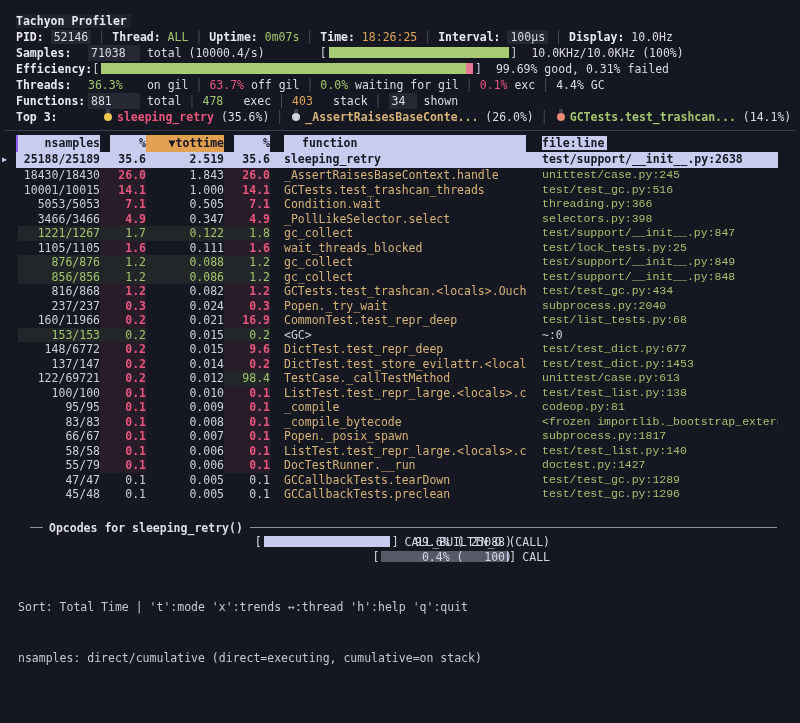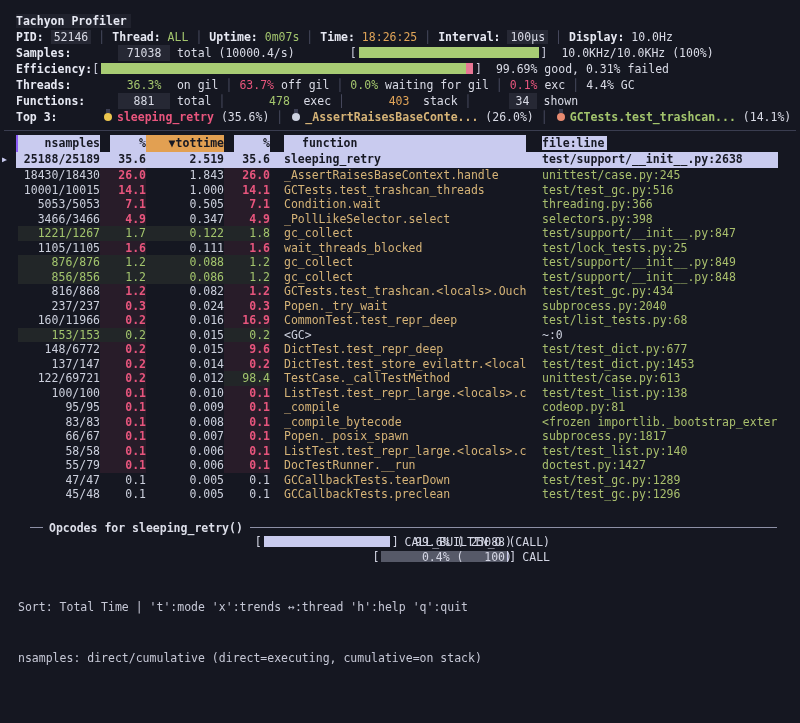--- a/index.html
+++ b/index.html
@@ -18,21 +18,21 @@
   .b { font-weight:bold; color:#e6e8f2; }
   .boxed { background:#262834; padding:0 3px; }
   .sep { color:#4b4e63; margin:0 7px; }
   .green { color:#a3c56d;text-align:center; }
   .red { color:#e8557d; }
   .orange { color:#e0a458; }
   .tan { color:#d5b377; }
   .title-chip { background:#20222d; padding:0 4px 0 0; font-weight:bold; color:#e6e8f2; }
 
   .lab { display:inline-block; width:72px; font-weight:bold; color:#e6e8f2; }
-  .val-r { display:inline-block; width:52px; text-align:center;margin-left:30px; }
+  .val-r { display:inline-block; width:52px; text-align:left; }
 
   .bar { display:inline-block; height:11px; vertical-align:-1px; background:#565968; overflow:hidden; white-space:nowrap; font-size:0; }
   .bar-samples { width:180px; margin:0 2px; }
   .bar-eff { width:372px; margin:0 2px; }
   .fill-green { display:inline-block; height:100%; background:#a8cc74; }
   .fill-pink  { display:inline-block; height:100%; background:#e87795; }
   .bracket { color:#caccdb; }
 
   .medal { display:inline-block; width:8px; height:8px; border-radius:50%; margin:0 5px 0 2px; position:relative; }
   .medal::before { content:""; position:absolute; left:2px; top:-4px; width:4px; height:4px; background:#3a3d50; }
@@ -56,21 +56,21 @@
   .c-p1  { width:46px;  text-align:right; }
   .c-tt  { width:78px;  text-align:right; }
   .c-p2  { width:46px;  text-align:right; }
   .c-fn  { width:256px; padding-left:14px; }
   .c-file{ flex:1; padding-left:16px; }
 
   .col-w { color:#ccd0dd; }
   .col-g { color:#a3c56d; background:rgba(163,197,109,0.09); }
   .col-r { color:#e8557d; background:rgba(232,85,125,0.09); font-weight:bold; }
   .col-t { color:#d5b377; }
-  .col-o { color:#a9bf6d; }
+  .col-o { color:#a9bf6d;font-family:Liberation Mono, monospace; }
 
   .h-ns   { background:#c9cbef; }
   .h-p1   { background:linear-gradient(to right,#151721 10px,#c9cbef 10px); }
   .h-tt   { background:#e2a052; }
   .h-p2   { background:linear-gradient(to right,#151721 10px,#c9cbef 10px); }
   .h-fn   { background:linear-gradient(to right,#151721 14px,#c9cbef 14px);padding-left:32px; }
   .h-file { background:none; }
   .h-file .chip { background:#c9cbef; padding:0 3px 0 0; }
 
   
@@ -204,21 +204,21 @@
           <span class="cell c-ns col-w">237/237</span>
           <span class="cell c-p1 col-r">0.3</span>
           <span class="cell c-tt col-w">0.024</span>
           <span class="cell c-p2 col-r">0.3</span>
           <span class="cell c-fn col-t">Popen._try_wait</span>
           <span class="cell c-file col-o">subprocess.py:2040</span>
         </div>
         <div class="trow">
           <span class="cell c-ns col-w">160/11966</span>
           <span class="cell c-p1 col-r">0.2</span>
-          <span class="cell c-tt col-w">0.016</span>
+          <span class="cell c-tt col-w">0.021</span>
           <span class="cell c-p2 col-r">16.9</span>
           <span class="cell c-fn col-t">CommonTest.test_repr_deep</span>
           <span class="cell c-file col-o">test/list_tests.py:68</span>
         </div>
         <div class="trow">
           <span class="cell c-ns col-g">153/153</span>
           <span class="cell c-p1 col-g">0.2</span>
           <span class="cell c-tt col-w">0.015</span>
           <span class="cell c-p2 col-g">0.2</span>
           <span class="cell c-fn col-w">&lt;GC&gt;</span>

